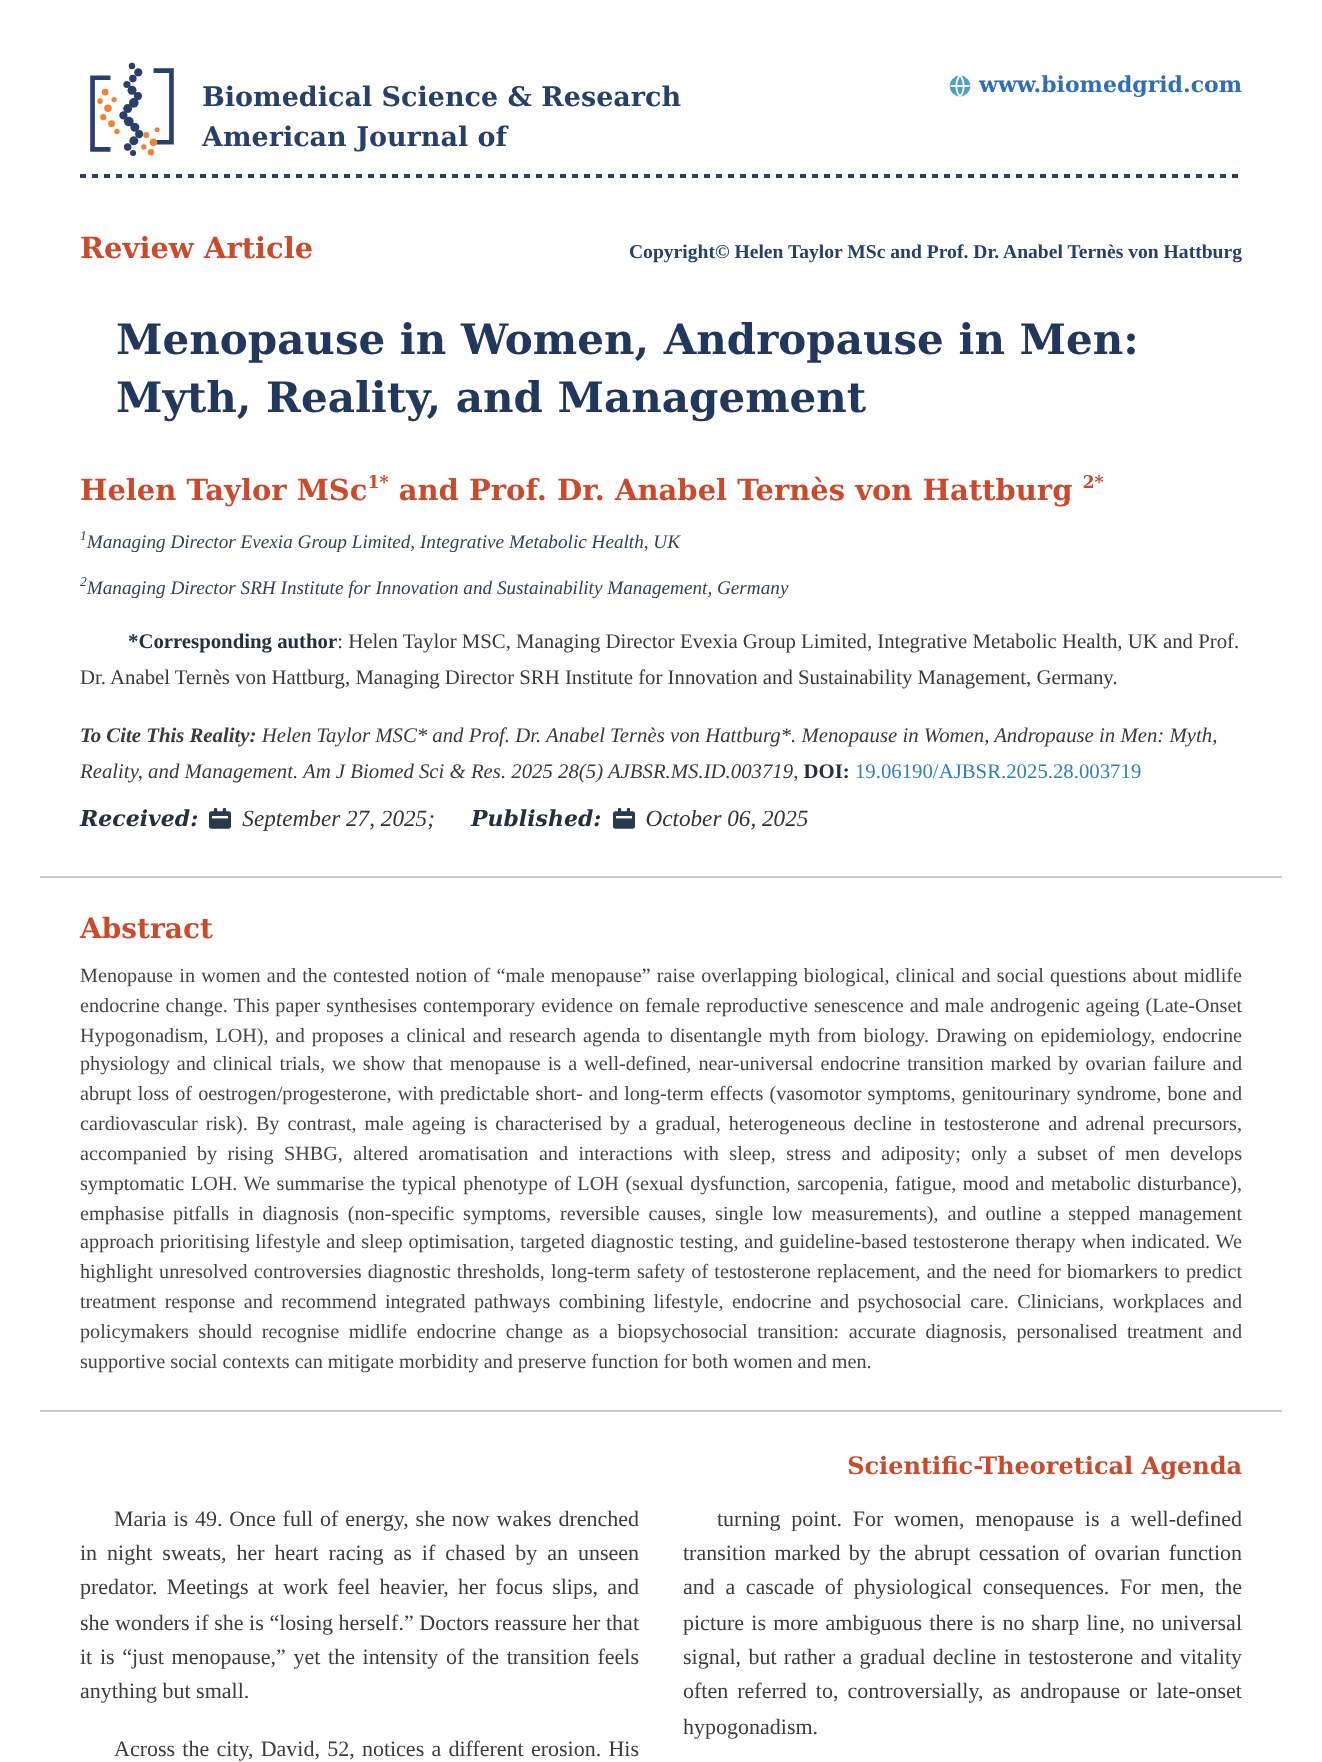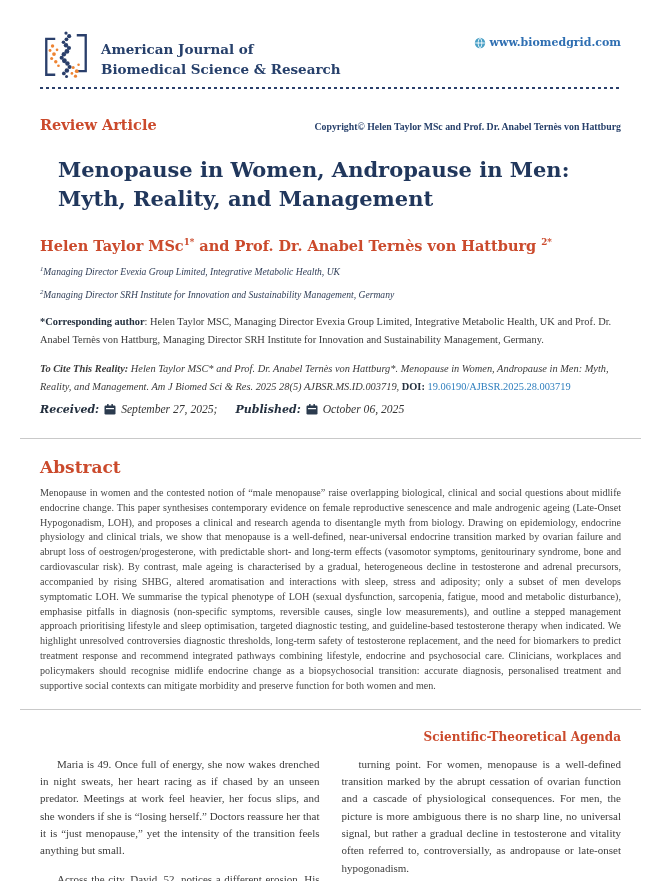--- a/index.html
+++ b/index.html
@@ -36,32 +36,32 @@
   .title {
     font-family:"DejaVu Serif",serif; font-weight:bold; color:#21375c;
     font-size:21px; line-height:1.4; text-align:left;
     max-width:545px; margin:22px auto 0 auto;
   }
   .authors { margin-top:23px; font-family:"DejaVu Serif",serif; font-weight:bold; font-size:14.5px; color:#cb4a2c; }
   .authors sup { font-size:60%; }
   .affil { margin-top:11px; font-style:italic; font-size:9.6px; color:#33415a; }
   .affil sup { font-size:70%; }
   .corr { margin-top:13px; font-size:10.4px; line-height:1.75; color:#3a3a3a; }
-  .corr b { color:#24303f; }
+  .corr b { color:#24303f;margin-left:24px; }
   .cite { margin-top:10px; font-size:10.4px; line-height:1.75; font-style:italic; color:#3a3a3a; }
   .cite .lbl { font-weight:bold; }
   .cite .doi-lbl { font-weight:bold; font-style:normal; color:#24303f; }
   .cite a { color:#2f7fbe; text-decoration:none; font-style:normal; }
   .dates { margin-top:7px; font-size:11.6px; color:#333; display:flex; align-items:center; gap:5px;font-style:italic; }
   .dates b { font-family:"DejaVu Serif",serif; font-size:11px; color:#24303f; }
   .cal { width:12px; height:11px; display:inline-block; }
   .gap { width:8px; display:inline-block; }
   
   .rule { border:none; border-top:1px solid #c9c9c9; margin:22px -20px 0 -20px; }
-  .abs-h { font-family:"DejaVu Serif",serif; font-weight:bold; font-size:17px; color:#cb4a2c; margin-top:18px; }
+  .abs-h { font-family:"DejaVu Serif",serif; font-weight:bold; font-size:14px; color:#cb4a2c; margin-top:18px; }
   .abs-t { margin-top:9px; font-size:10.1px; line-height:1.47; text-align:justify; color:#454545; }
   
   .sec-h { font-family:"DejaVu Serif",serif; font-weight:bold; font-size:12px; color:#cb4a2c; margin-top:20px;text-align:right; }
   .cols { display:flex; gap:22px; margin-top:12px; }
   .col { flex:1 1 0; font-size:11px; line-height:1.58; text-align:justify; color:#3c3c3c; }
   .col p { text-indent:17px; margin-bottom:11px; }
 </style>
 </head>
 <body>
 
@@ -100,22 +100,22 @@
             <circle cx="20.6" cy="39" r="1.5"></circle>
               <circle cx="37" cy="41" r="1.7"></circle>
             <circle cx="41" cy="45" r="2.1"></circle>
               <circle cx="35.6" cy="47.6" r="1.5"></circle>
             <circle cx="39.6" cy="50.6" r="1.8"></circle>
               <circle cx="43" cy="38" r="1.4"></circle>
           </g>
         </svg>
       </span>
       <div class="jname">
+        <div>Biomedical Science &amp; Research</div>
         <div>American Journal of</div>
-        <div>Biomedical Science &amp; Research</div>
       </div>
     </div>
     <div class="hdr-right">
       <div class="site-line">
         <span style="display:inline-flex;">
           <svg width="12" height="12" viewBox="0 0 12 12">
             <circle cx="6" cy="6" r="5.2" fill="#4aa0c6"></circle>
             <path d="M1.2 6 H10.8 M6 .8 C3.6 3 3.6 9 6 11.2 M6 .8 C8.4 3 8.4 9 6 11.2" stroke="#ffffff" stroke-width=".9" fill="none"></path>
           </svg>
         </span>

